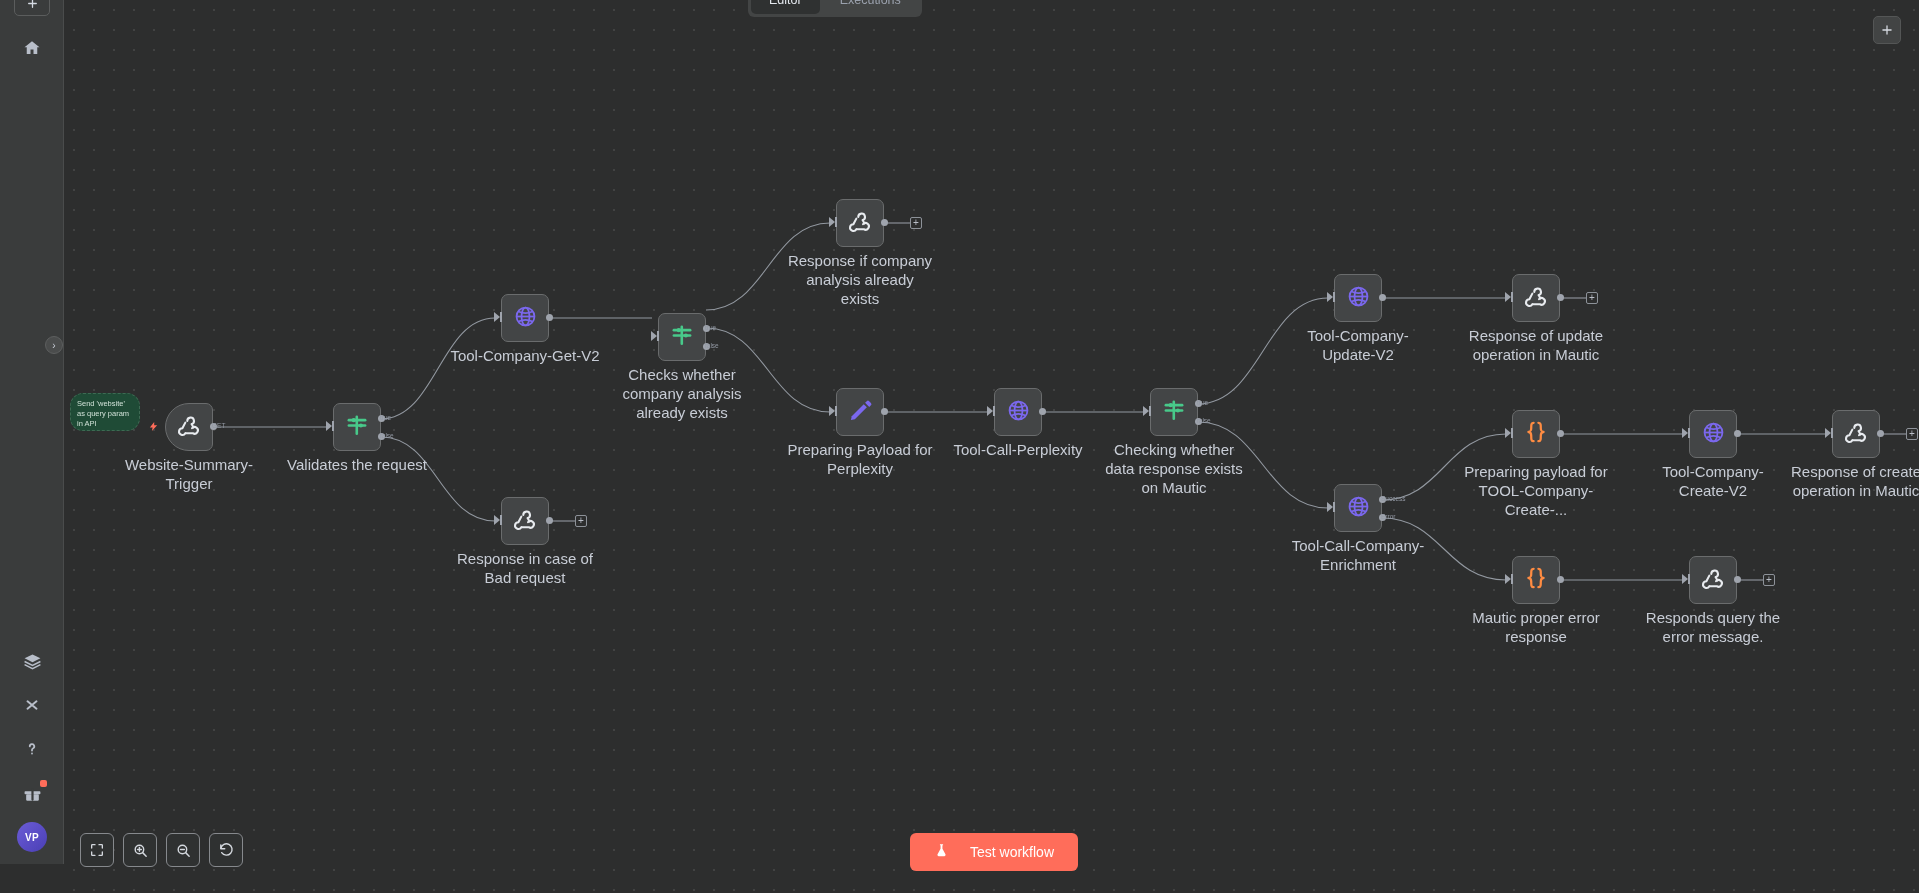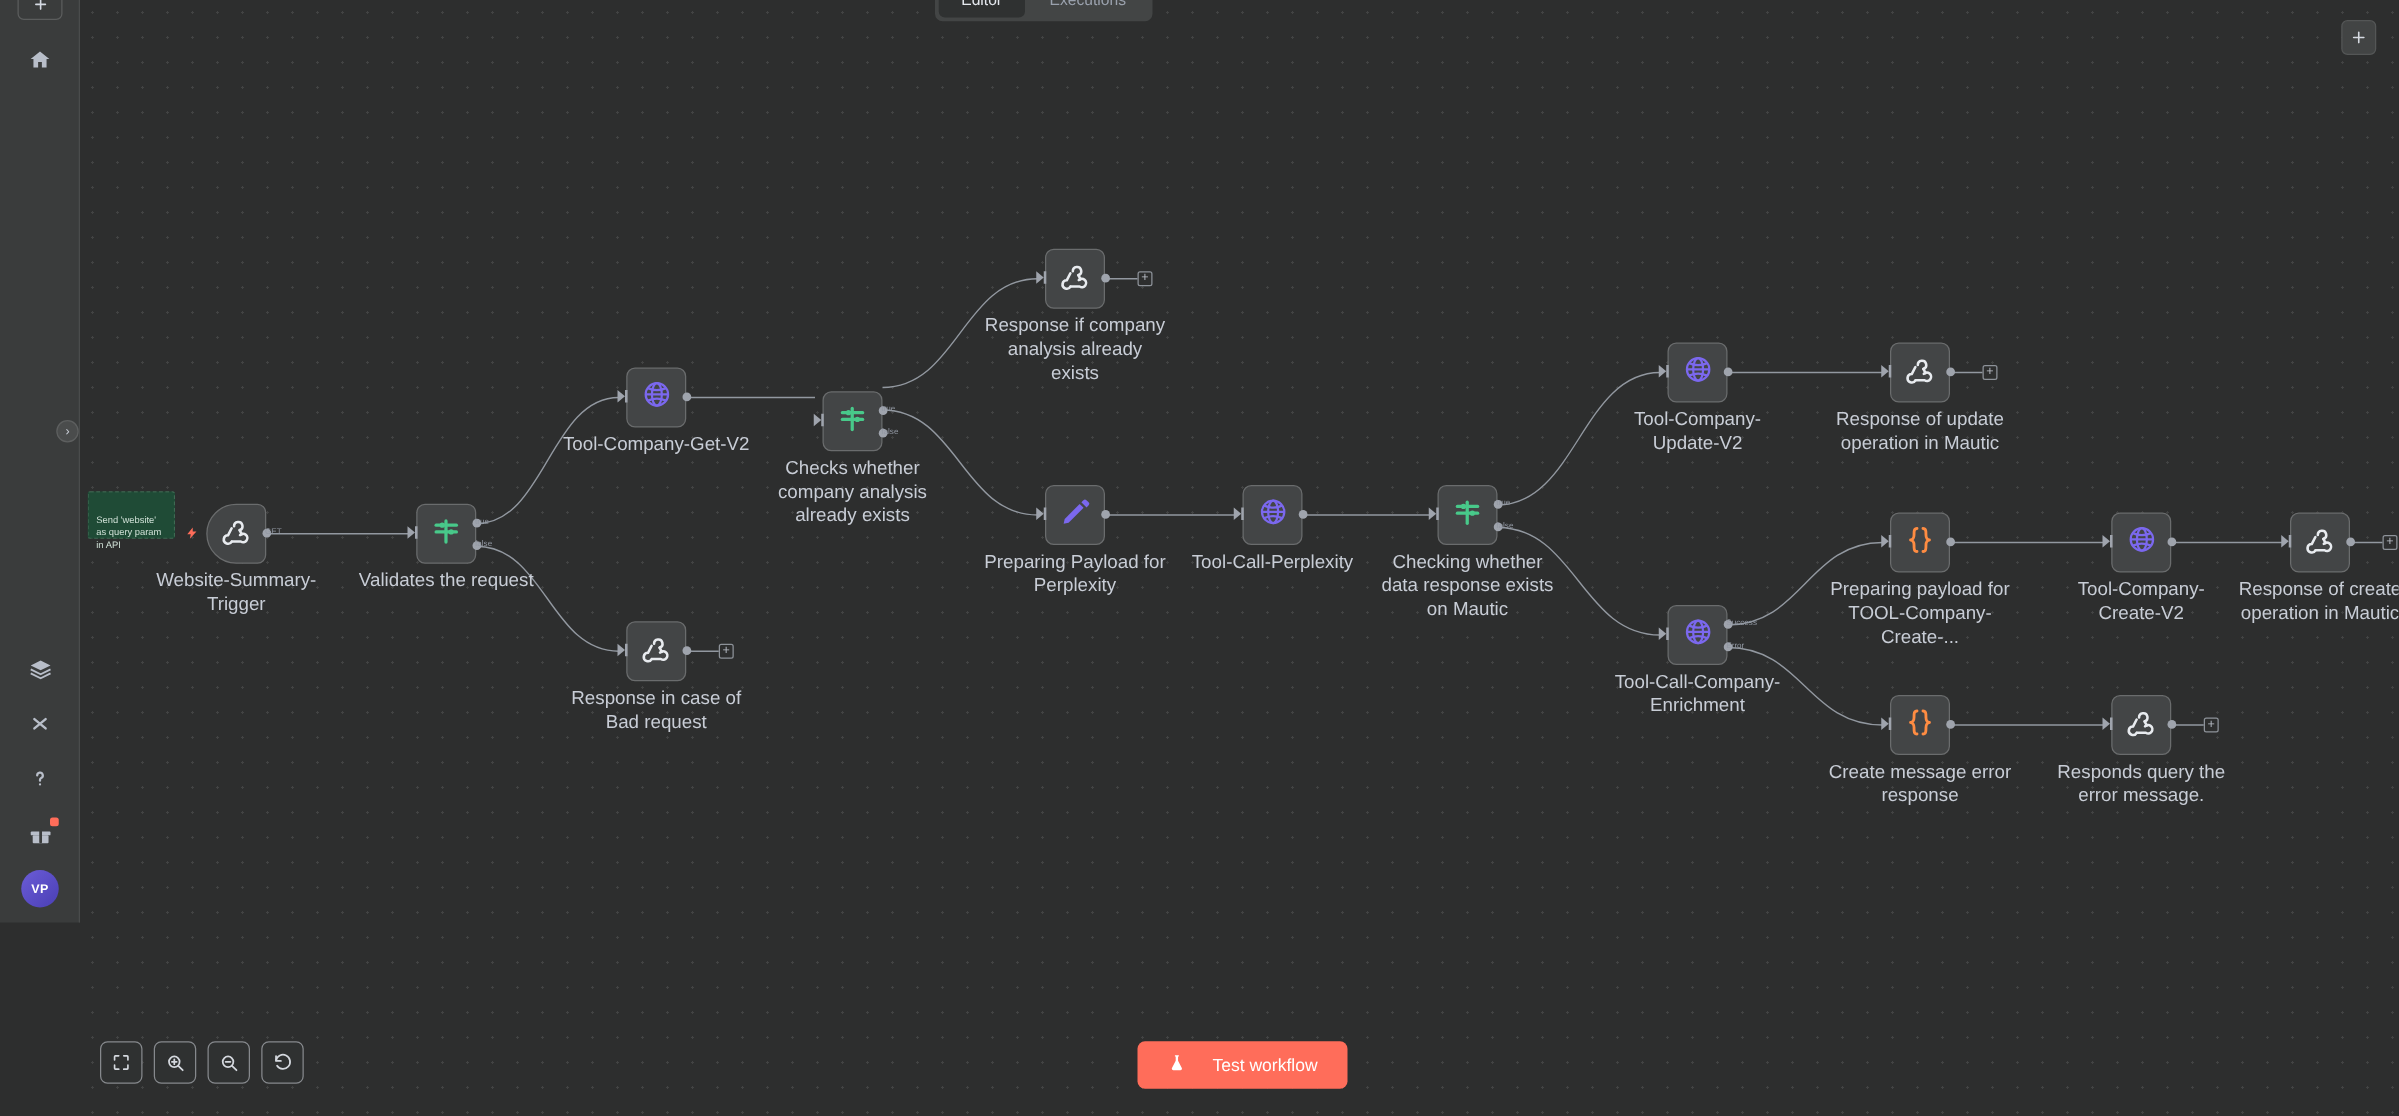--- a/index.html
+++ b/index.html
@@ -8,21 +8,21 @@
     overflow: hidden;
     background: #2d2e2e;
     font-family: "Liberation Sans", sans-serif;
     color: #c3c9d5;
   }
   #app { position: relative; width: 1919px; height: 893px; }
 
   
   #sidebar {
     position: absolute; left: 0; top: 0;
-    width: 64px; height: 738px;
+    width: 64px; height: 864px;
     background: #3a3c3c;
     border-right: 1px solid #4a4c4c;
     z-index: 40;
   }
   .side-btn {
     width: 34px; height: 30px;
     margin: 0 auto;
     display: flex; align-items: center; justify-content: center;
     color: #b8bec9;
     cursor: pointer;
@@ -177,22 +177,22 @@
     color: #ff6d5a; font-size: 14px; z-index: 13;
     line-height: 1;
   }
 
   
   #sticky {
     position: absolute;
     width: 70px; height: 38px;
     background: #1f4b36;
     border: 1px dashed #3e6a53;
-    border-radius: 2px;
-    padding: 17px 6px;
+    border-radius: 13px;
+    padding: 5px 6px;
     font-size: 7.5px; line-height: 1.35;
     color: #cfe0d6;
     z-index: 9;
     cursor: pointer;
   }
 
   
   #zoom-bar {
     position: absolute; left: 80px; bottom: 26px;
     display: flex; gap: 9px; z-index: 30;
@@ -508,21 +508,21 @@
         </div>
         <div class="node-wrap" style="left: 1448px; top: 556px;">
           <div class="node">
             <span><svg width="26" height="26" viewBox="0 0 24 24" fill="none" stroke="#ff8c42" stroke-width="2.1" stroke-linecap="round" stroke-linejoin="round">
                 <path d="M9.8 3.5C7.4 3.5 7.6 6 7.6 8.2c0 2-1 3.8-2.6 3.8 1.6 0 2.6 1.8 2.6 3.8 0 2.2-.2 4.7 2.2 4.7"></path>
                 <path d="M14.2 3.5c2.4 0 2.2 2.5 2.2 4.7 0 2 1 3.8 2.6 3.8-1.6 0-2.6 1.8-2.6 3.8 0 2.2.2 4.7-2.2 4.7"></path>
               </svg></span>
           </div>
           <div class="in-arrow"></div>
           <div class="dot out-dot"></div>
-          <div class="node-label">Create message error response</div>
+          <div class="node-label">Mautic proper error response</div>
         </div>
         <div class="node-wrap" style="left: 1625px; top: 556px;">
           <div class="node">
             <span><svg width="26" height="26" viewBox="0 0 24 24" fill="none" stroke="#e8ebef" stroke-width="1.9" stroke-linecap="round" stroke-linejoin="round">
                 <path d="M10.4 8.3a3.1 3.1 0 1 1 4.1 2.9"></path>
                 <path d="M8.6 9.8 5.9 15a3.1 3.1 0 1 0 2.7 4.6"></path>
                 <path d="M8.9 19.6h6.5a3.1 3.1 0 1 0-.6-4.7"></path>
                 <path d="m14.5 11.2 1.6 3.1"></path>
               </svg></span>
           </div>

